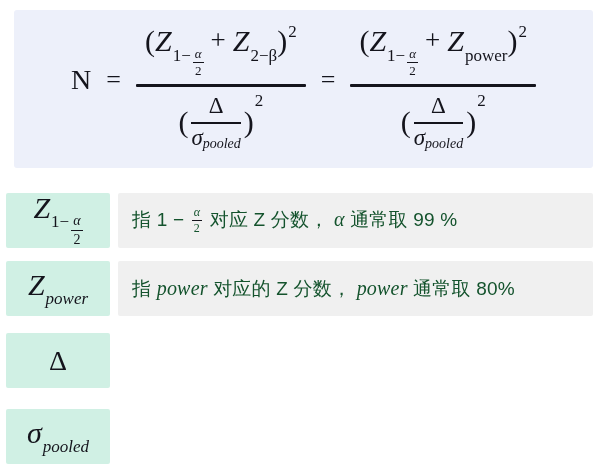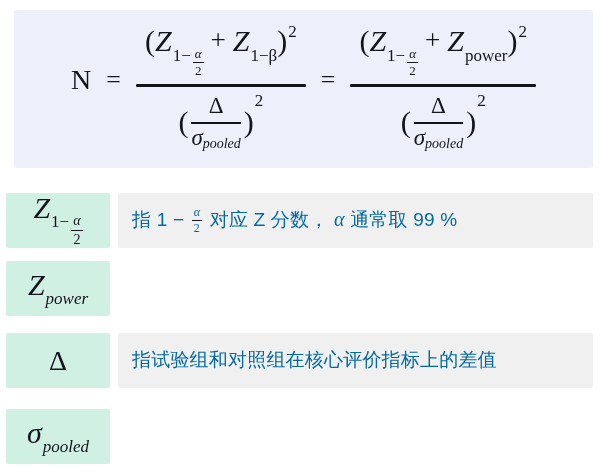--- a/index.html
+++ b/index.html
@@ -75,21 +75,21 @@
               margin-top: 20px; margin-left: 1px; }
   .sym-sub.it { font-style: italic; }
   .sym-minifrac { font-size: 14px; }
 
   .desc-box {
     flex: 1;
     background: #f0f0f0; border-radius: 2px;
     display: flex; align-items: center;
     padding: 0 10px 0 14px;
     font-family: "Liberation Sans", sans-serif;
-    font-size: 19px; color: #0369a1;
+    font-size: 19px; color: #14532d;
     letter-spacing: 0.2px;
   }
   .desc-line { display: inline; line-height: 1.2; }
   .dvar { font-family: "Liberation Serif", serif; font-style: italic; font-size: 20px; }
   .desc-minifrac { display: inline-flex; flex-direction: column; align-items: center;
                    font-family: "Liberation Serif", serif;
                    font-size: 12px; line-height: 1.15; vertical-align: middle; margin: 0 2px; }
 </style>
 </head>
 <body>
@@ -108,21 +108,21 @@
             <span class="mvar">Z</span>
             <span class="zsub">
               <span>1−</span>
               <span class="minifrac">
                 <span class="mf-t">α</span>
                 <span class="mf-b">2</span>
               </span>
             </span>
             <span class="plus">+</span>
             <span class="mvar">Z</span>
-            <span class="zsub it">1−β</span>
+            <span class="zsub it">2−β</span>
             <span class="paren">)</span>
             <span class="sup">2</span>
         </span>
         <span class="bar"></span>
         <span class="den">
           <span class="paren">(</span>
             <span class="innerfrac">
               <span class="if-t">Δ</span>
               <span class="if-b">
                 <span class="sigma">σ</span>
@@ -198,28 +198,34 @@
     </div>
   </div>
 
   <div class="legend-row lr2">
     <div class="symbol-box">
       <span class="sym-row">
         <span class="sym-main">Z</span>
           <span class="sym-sub it">power</span>
       </span>
     </div>
+    <div class="desc-box">
+      <span class="desc-line">
+        <span>指</span>
+        <span class="dvar">power</span>
+        <span>对应的 Z 分数，</span>
+        <span class="dvar">power</span>
+        <span>通常取 80%</span>
+      </span>
+    </div>
   </div>
 
   <div class="legend-row lr3">
     <div class="symbol-box">
       <span class="sym-up">Δ</span>
-    </div>
-    <div class="desc-box">
-      <span class="desc-line">指试验组和对照组在核心评价指标上的差值</span>
     </div>
   </div>
 
   <div class="legend-row lr4">
     <div class="symbol-box">
       <span class="sym-row">
         <span class="sym-main">σ</span>
           <span class="sym-sub it">pooled</span>
       </span>
     </div>

